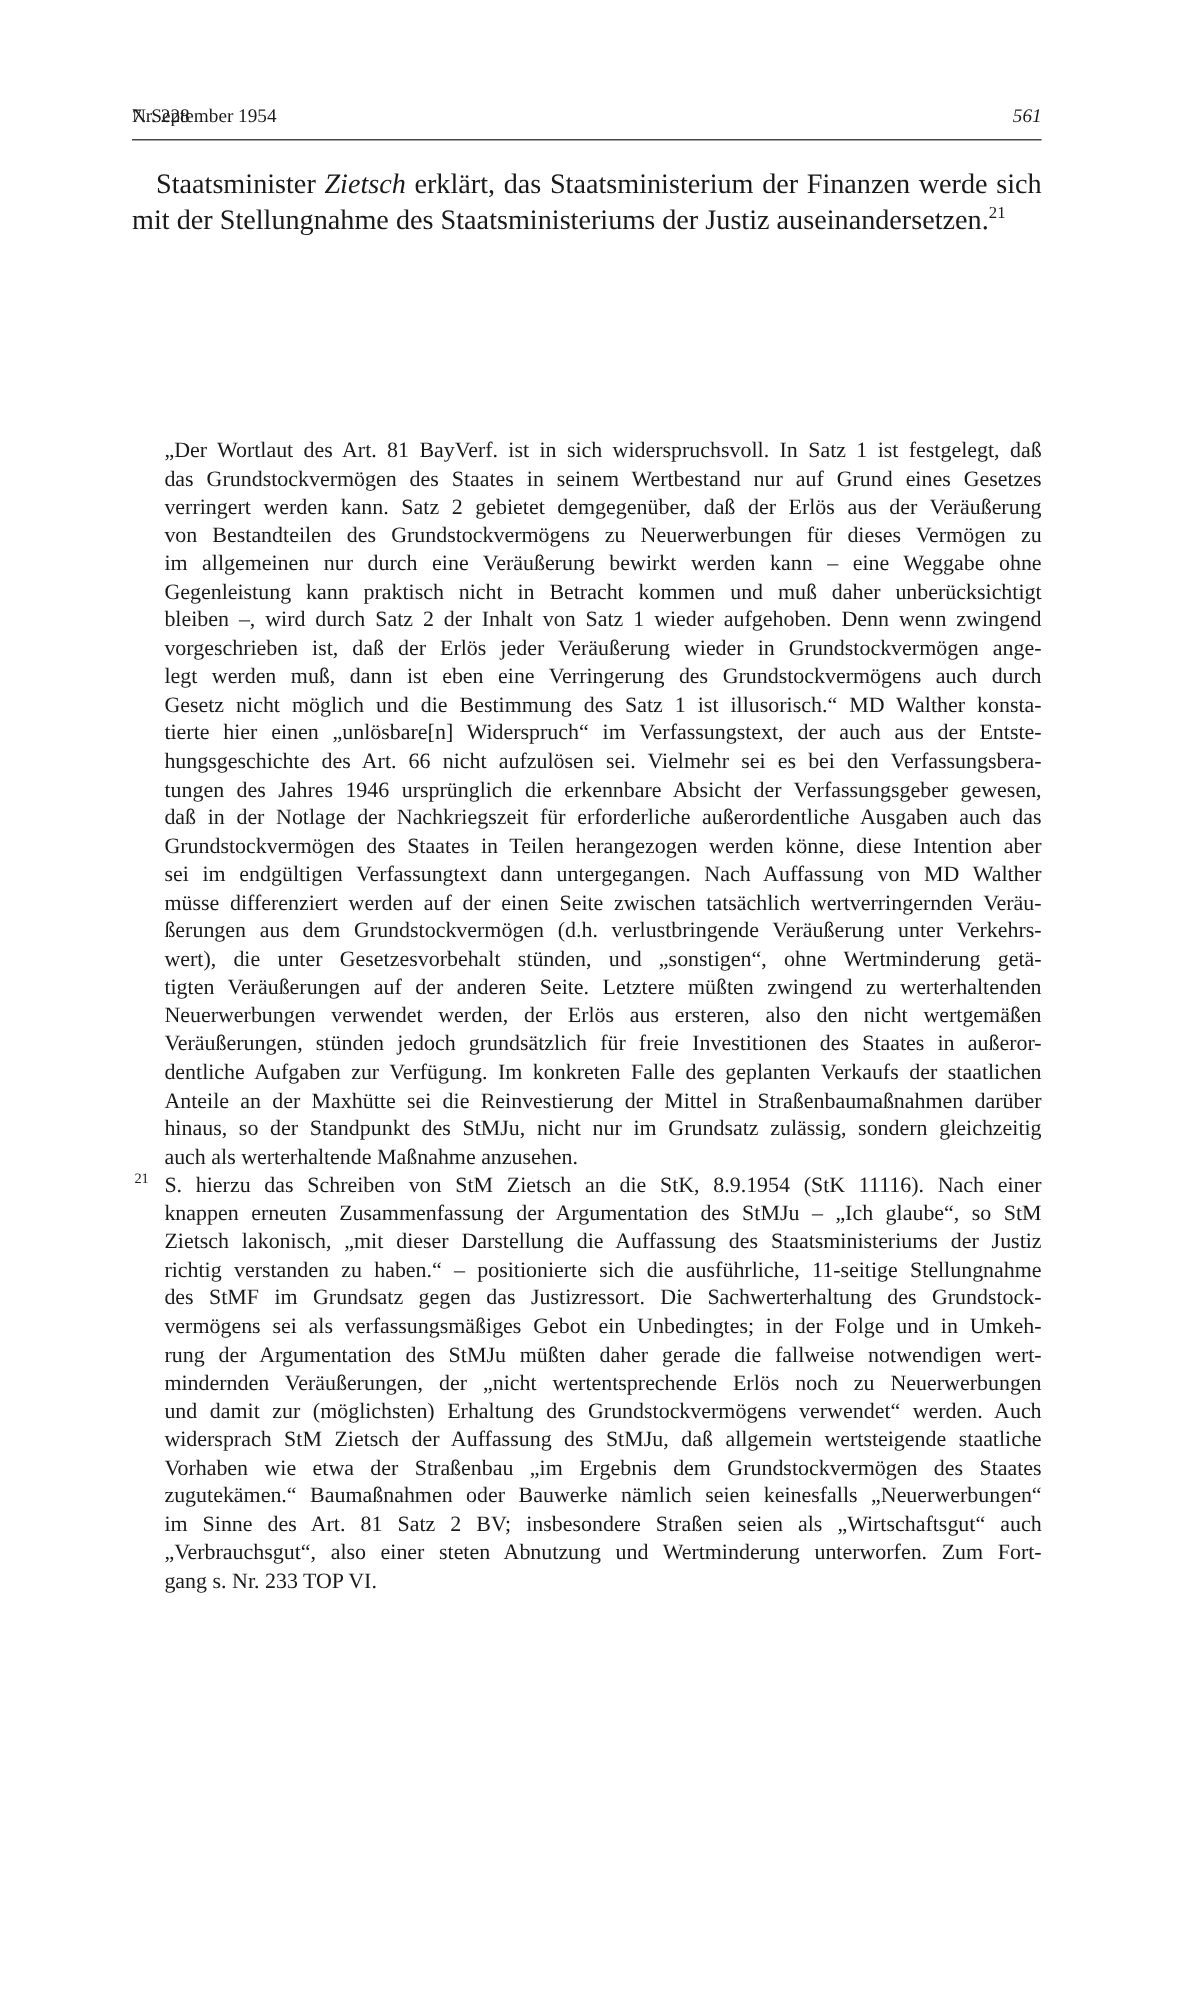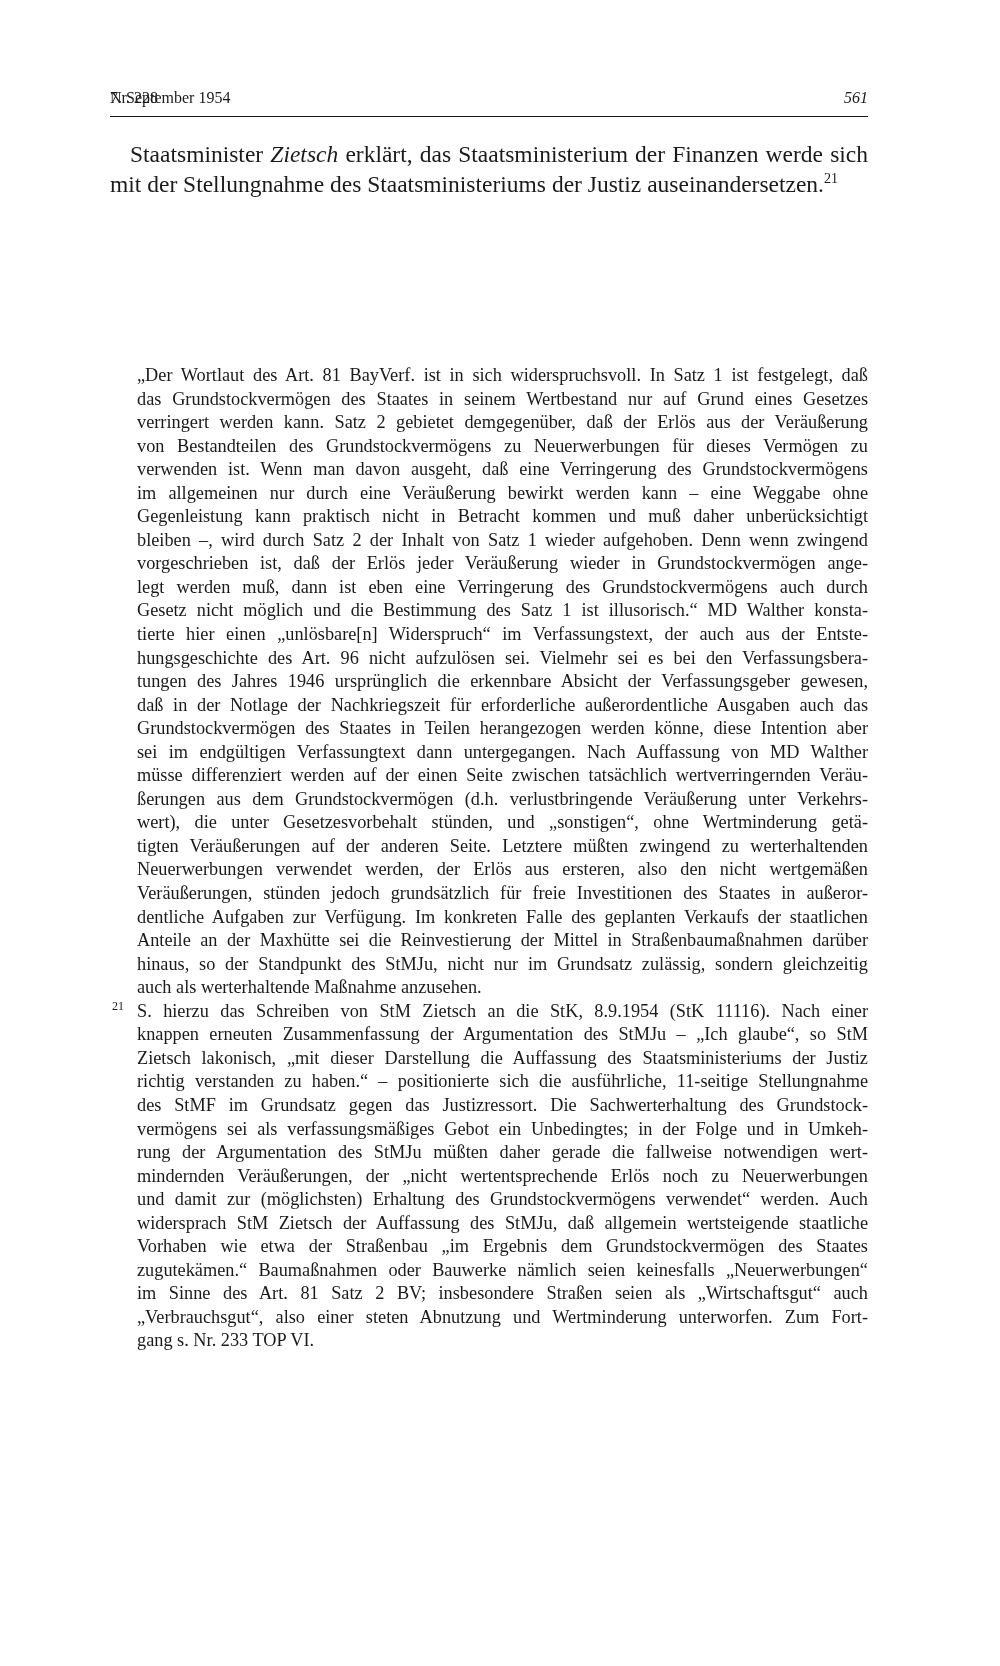--- a/index.html
+++ b/index.html
@@ -106,29 +106,28 @@
 </div>
 
 <p class="intro"><span>Staatsminister </span><span class="name">Zietsch</span><span> erklärt, das Staatsministerium der Finanzen werde sich mit der Stellungnahme des Staatsministeriums der Justiz auseinandersetzen.</span><sup>21</sup></p>
 
 <div class="footnotes">
   <p class="footnote-continued" id="fn-cont">
       <span class="line">„Der Wortlaut des Art. 81 BayVerf. ist in sich widerspruchsvoll. In Satz 1 ist festgelegt, daß</span>
       <span class="line">das Grundstockvermögen des Staates in seinem Wertbestand nur auf Grund eines Gesetzes</span>
       <span class="line">verringert werden kann. Satz 2 gebietet demgegenüber, daß der Erlös aus der Veräußerung</span>
       <span class="line">von Bestandteilen des Grundstockvermögens zu Neuerwerbungen für dieses Vermögen zu</span>
-      <span class="line">verwenden ist. Wenn man davon ausgeht, daß eine Verringerung des Grundstockvermögens</span>
       <span class="line">im allgemeinen nur durch eine Veräußerung bewirkt werden kann – eine Weggabe ohne</span>
       <span class="line">Gegenleistung kann praktisch nicht in Betracht kommen und muß daher unberücksichtigt</span>
       <span class="line">bleiben –, wird durch Satz 2 der Inhalt von Satz 1 wieder aufgehoben. Denn wenn zwingend</span>
       <span class="line">vorgeschrieben ist, daß der Erlös jeder Veräußerung wieder in Grundstockvermögen ange-</span>
       <span class="line">legt werden muß, dann ist eben eine Verringerung des Grundstockvermögens auch durch</span>
       <span class="line">Gesetz nicht möglich und die Bestimmung des Satz 1 ist illusorisch.“ MD Walther konsta-</span>
       <span class="line">tierte hier einen „unlösbare[n] Widerspruch“ im Verfassungstext, der auch aus der Entste-</span>
-      <span class="line">hungsgeschichte des Art. 96 nicht aufzulösen sei. Vielmehr sei es bei den Verfassungsbera-</span>
+      <span class="line">hungsgeschichte des Art. 66 nicht aufzulösen sei. Vielmehr sei es bei den Verfassungsbera-</span>
       <span class="line">tungen des Jahres 1946 ursprünglich die erkennbare Absicht der Verfassungsgeber gewesen,</span>
       <span class="line">daß in der Notlage der Nachkriegszeit für erforderliche außerordentliche Ausgaben auch das</span>
       <span class="line">Grundstockvermögen des Staates in Teilen herangezogen werden könne, diese Intention aber</span>
       <span class="line">sei im endgültigen Verfassungtext dann untergegangen. Nach Auffassung von MD Walther</span>
       <span class="line">müsse differenziert werden auf der einen Seite zwischen tatsächlich wertverringernden Veräu-</span>
       <span class="line">ßerungen aus dem Grundstockvermögen (d.h. verlustbringende Veräußerung unter Verkehrs-</span>
       <span class="line">wert), die unter Gesetzesvorbehalt stünden, und „sonstigen“, ohne Wertminderung getä-</span>
       <span class="line">tigten Veräußerungen auf der anderen Seite. Letztere müßten zwingend zu werterhaltenden</span>
       <span class="line">Neuerwerbungen verwendet werden, der Erlös aus ersteren, also den nicht wertgemäßen</span>
       <span class="line">Veräußerungen, stünden jedoch grundsätzlich für freie Investitionen des Staates in außeror-</span>

